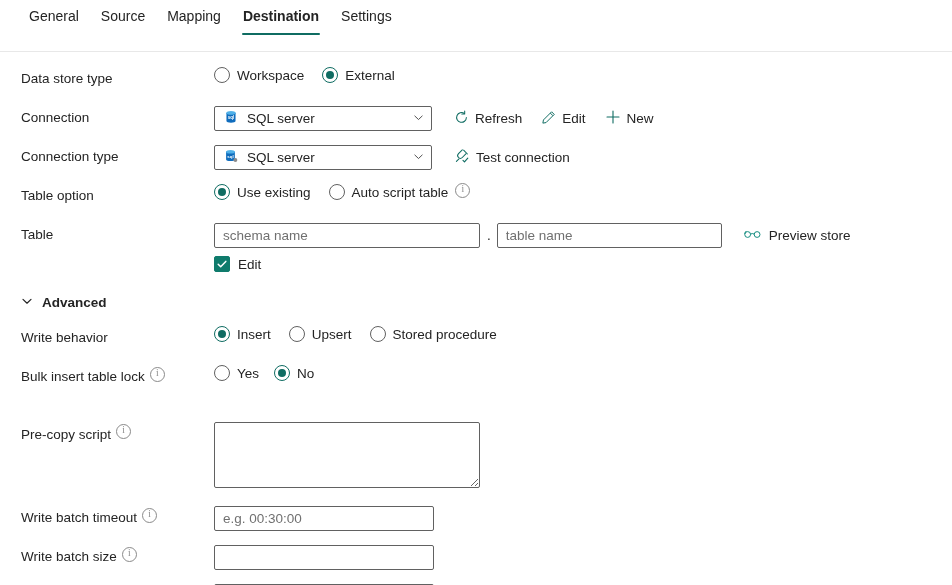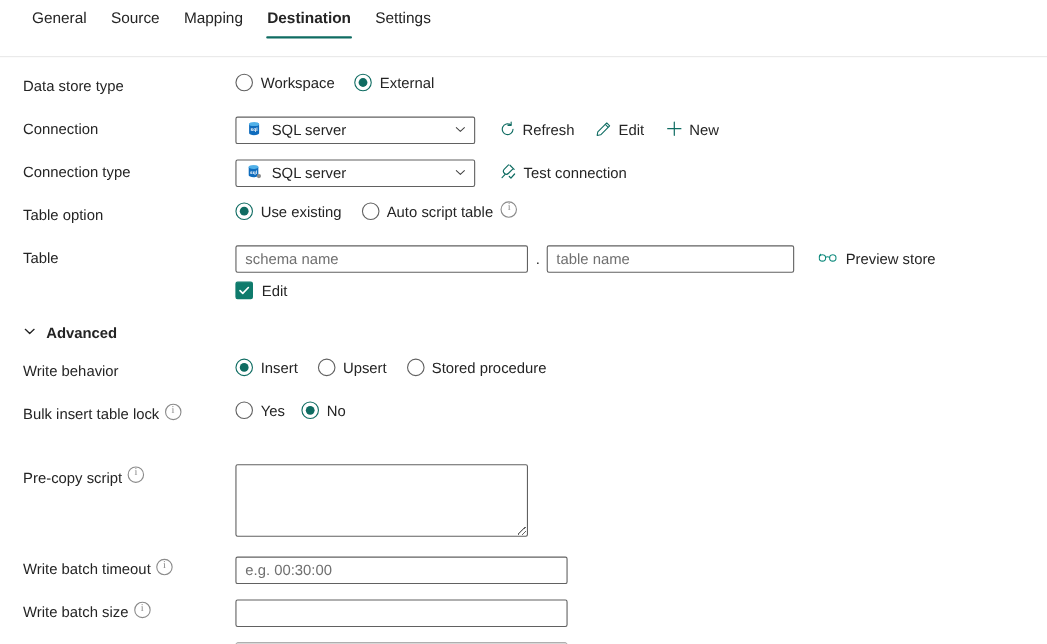--- a/index.html
+++ b/index.html
@@ -194,21 +194,21 @@
     box-sizing: border-box;
     font-family: "Liberation Sans", sans-serif;
     font-size: 13.5px;
     color: #242424;
     padding: 0 8px;
     outline: none;
   }
   .txt::placeholder { color: #707070; opacity: 1; }
   .txt.schema { width: 266px; }
   .txt.tablename { width: 225px; }
-  .txt.wide { width: 302px; }
+  .txt.wide { width: 220px; }
 
   .dot-sep {
     padding: 0 6px 0 7px;
     color: #242424;
     font-size: 13.5px;
   }
 
   .ta {
     width: 266px;
     height: 66px;

